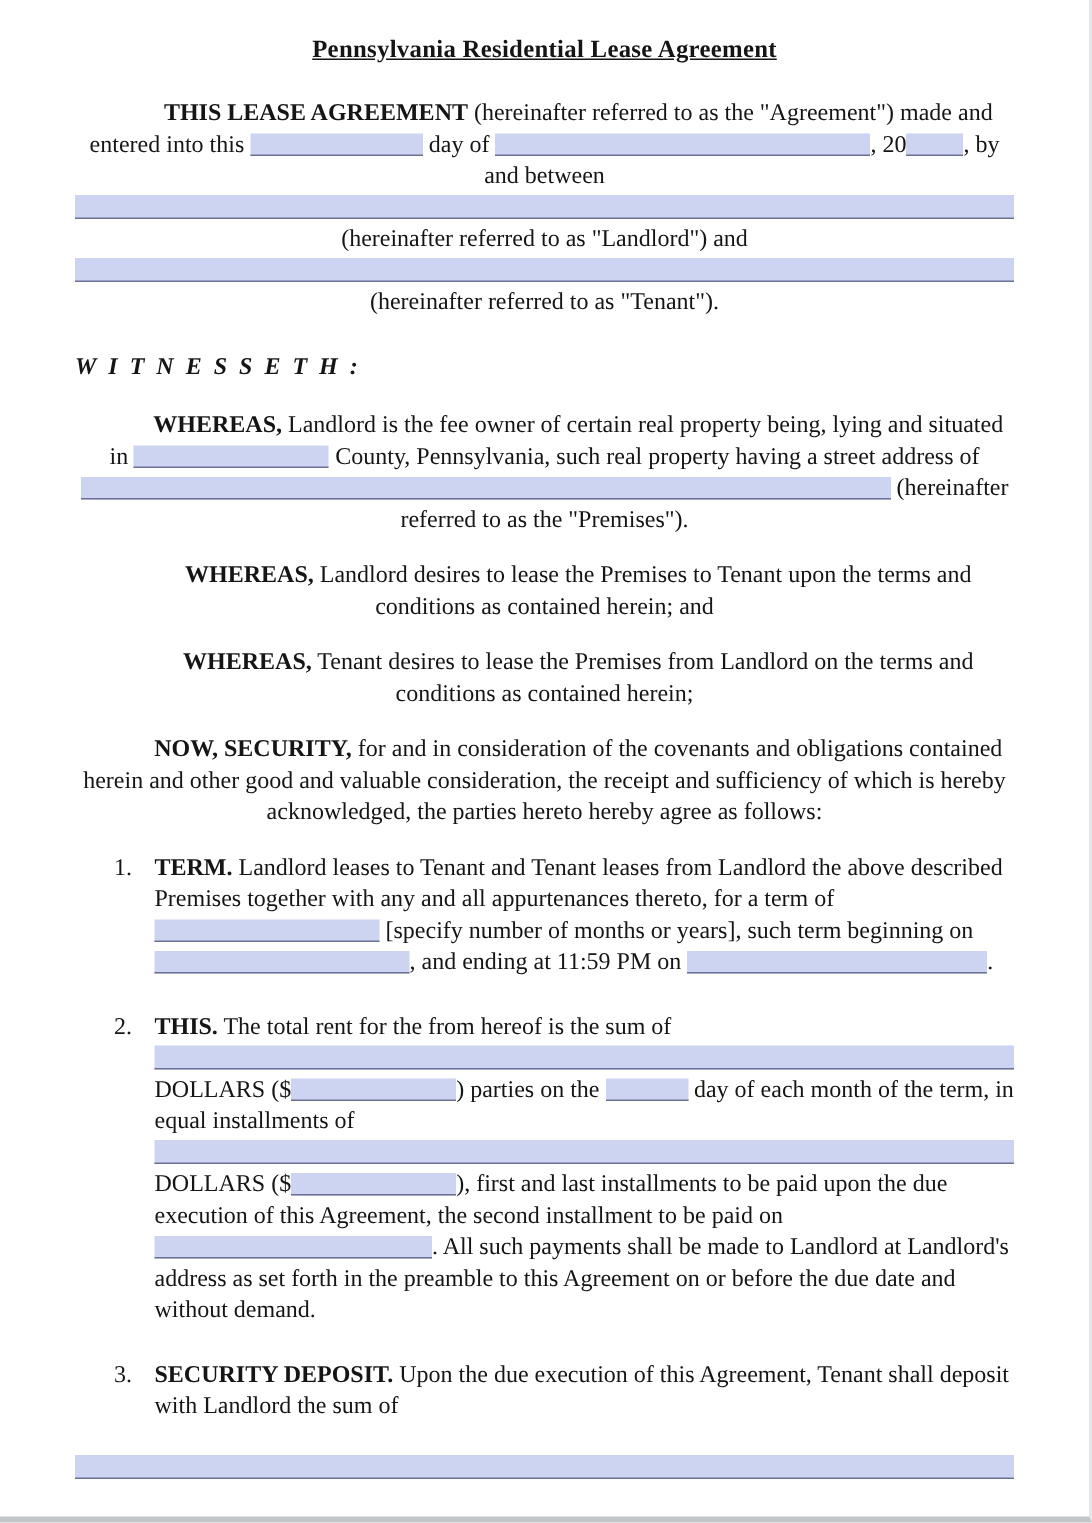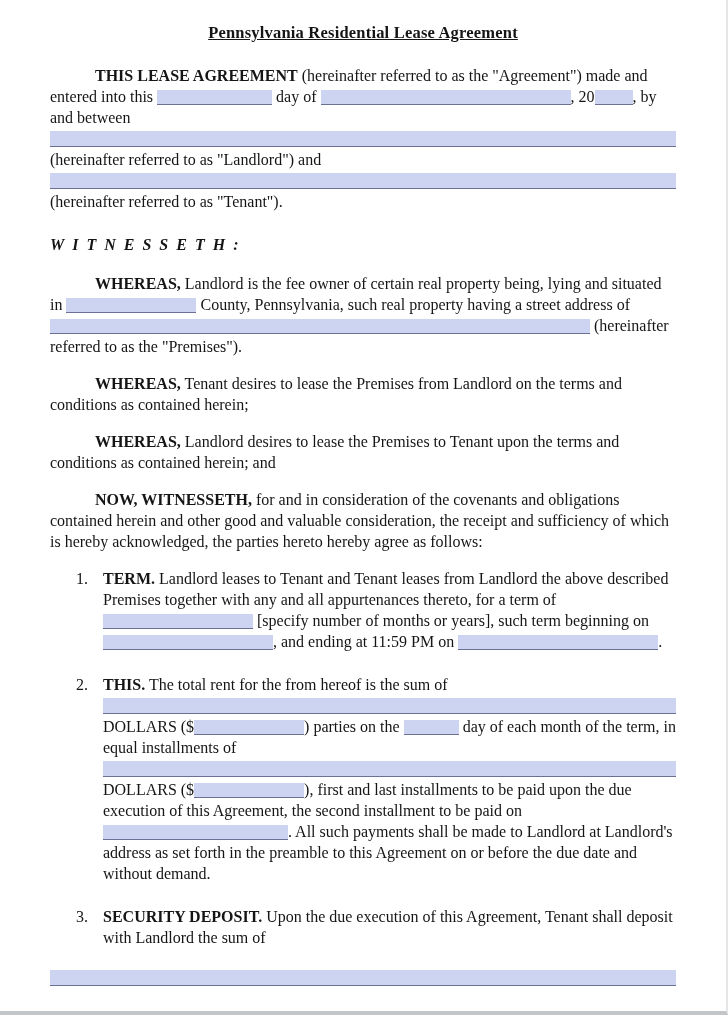--- a/index.html
+++ b/index.html
@@ -21,21 +21,21 @@
   .title {
     font-size: 16.5px;
     font-weight: bold;
     text-align: center;
     text-decoration: underline;
     margin: 6px 0 22px 0;
     letter-spacing: .2px;
   }
 
   .para { margin: 0 0 14px 0; }
-  .indent { text-indent: 45px; }
+  .indent { text-indent: 45px; text-align: center; }
   .gap { margin-bottom: 16px; }
 
   .witnesseth {
     font-weight: bold;
     letter-spacing: 8px;
     margin: 22px 0 18px 0;
     font-style: italic;
   }
 
   .items { margin-top: 4px; }
@@ -83,25 +83,25 @@
     <span class="blank full"></span>
     <span>(hereinafter referred to as "Landlord") and</span>
     <span class="blank full"></span>
     <span>(hereinafter referred to as "Tenant").</span></p>
 
   <p class="witnesseth">WITNESSETH:</p>
 
   <p class="para indent gap"><b>WHEREAS,</b><span> Landlord is the fee owner of certain real property being, lying and situated in </span><span class="blank w130"></span><span> County, Pennsylvania, such real property having a street address of </span><span class="blank w540"></span>
     <span>(hereinafter referred to as the "Premises").</span></p>
 
+  <p class="para indent gap"><b>WHEREAS,</b><span> Landlord desires to lease the Premises to Tenant upon the terms and conditions as contained herein; and</span></p>
+
   <p class="para indent gap"><b>WHEREAS,</b><span> Tenant desires to lease the Premises from Landlord on the terms and conditions as contained herein;</span></p>
 
-  <p class="para indent gap"><b>WHEREAS,</b><span> Landlord desires to lease the Premises to Tenant upon the terms and conditions as contained herein; and</span></p>
-
-  <p class="para indent gap"><b>NOW, WITNESSETH,</b><span> for and in consideration of the covenants and obligations contained herein and other good and valuable consideration, the receipt and sufficiency of which is hereby acknowledged, the parties hereto hereby agree as follows:</span></p>
+  <p class="para indent gap"><b>NOW, SECURITY,</b><span> for and in consideration of the covenants and obligations contained herein and other good and valuable consideration, the receipt and sufficiency of which is hereby acknowledged, the parties hereto hereby agree as follows:</span></p>
 
   <div class="items">
 
     <div class="item">
       <span class="item-num">1.</span><b>TERM.</b><span>  Landlord leases to Tenant and Tenant leases from Landlord the above described Premises together with any and all appurtenances thereto, for a term of </span><span class="blank w150"></span><span> [specify number of months or years], such term beginning on </span><span class="blank w170"></span><span>, and ending at 11:59 PM on </span><span class="blank w200"></span><span>.</span>
     </div>
 
     <div class="item">
       <span class="item-num">2.</span><b>THIS.</b><span>  The total rent for the from hereof is the sum of </span><span class="blank full"></span>
       <span>DOLLARS ($</span><span class="blank w110"></span><span>) parties on the </span><span class="blank w55"></span><span> day of each month of the term, in equal installments of </span><span class="blank full"></span>

